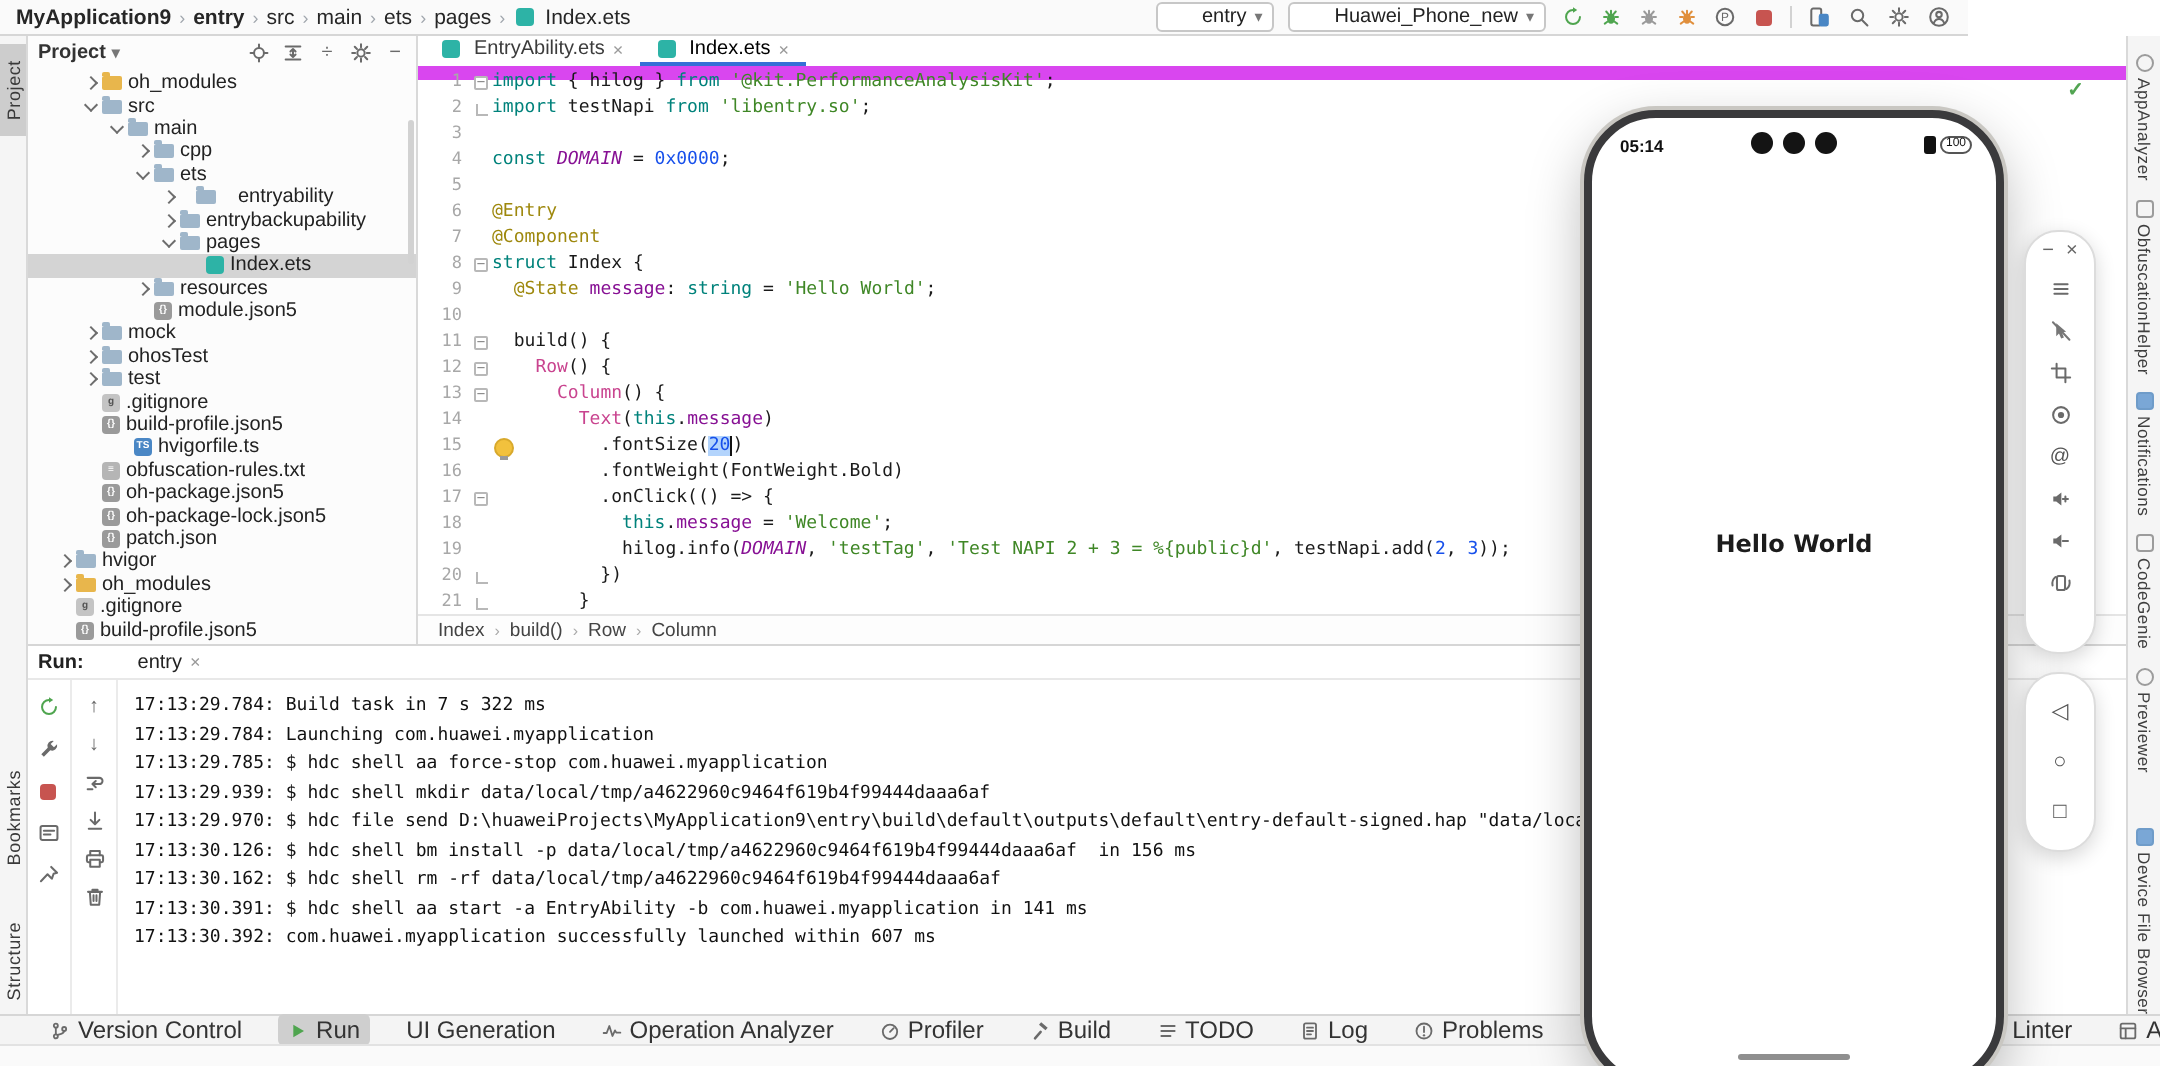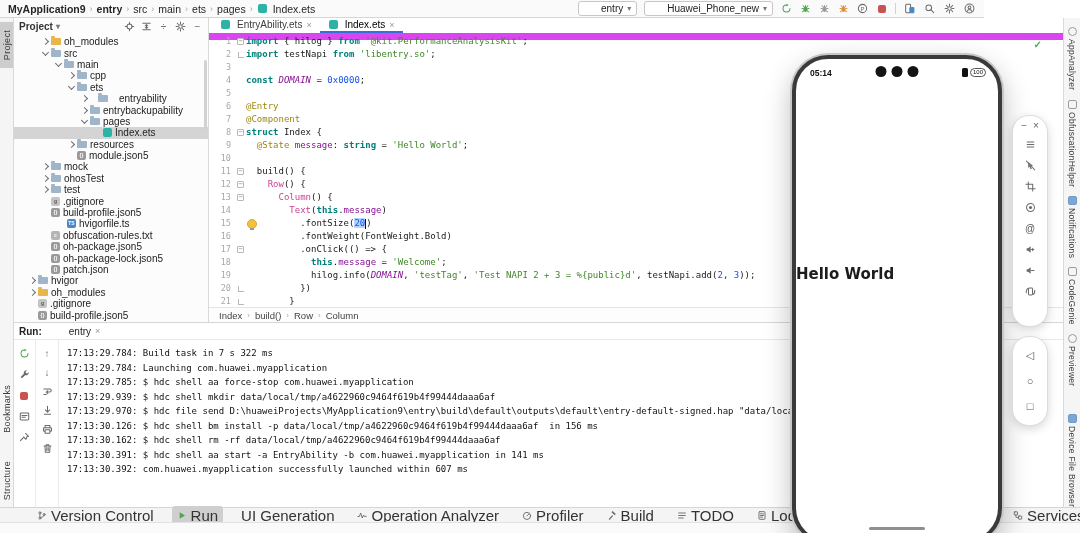--- a/index.html
+++ b/index.html
@@ -53,21 +53,21 @@
   .etab{display:flex;align-items:center;gap:4px;padding:0 8px;color:#3c3c3c;border-bottom:2px solid transparent;box-sizing:border-box;}
   .etab.active{border-bottom-color:#3570d6;color:#000;}
   .etab .x{color:#9a9a9a;font-size:9px;}
   #code{position:absolute;top:17px;left:0;right:0;height:273px;font-family:"DejaVu Sans Mono",monospace;font-size:9px;line-height:13px;overflow:hidden;}
   .line{display:flex;position:relative;height:13px;white-space:pre;align-items:center;}
   .ln{width:22px;text-align:right;color:#a8a8a8;font-size:8.5px;flex:none;padding-right:4px;}
   .fold{width:11px;flex:none;display:flex;align-items:center;justify-content:center;}
   .fbox{width:7px;height:7px;border:1px solid #b8b8b8;border-radius:1px;font-size:7px;line-height:5px;color:#8a8a8a;text-align:center;background:#fff;box-sizing:border-box;}
   .fend{width:5px;height:5px;border-left:1px solid #b8b8b8;border-bottom:1px solid #b8b8b8;}
   .codetxt{flex:1;}
-  .k{color:#00827b;font-weight:bold;}
+  .k{color:#00827b;font-weight:normal;}
   .s{color:#3f8726;}
   .n{color:#1750eb;}
   .an{color:#9e880d;}
   .f{color:#871094;}
   .c{color:#c9448f;}
   .cn{color:#871094;font-style:italic;}
   .p{color:#1a1a1a;}
   .selhl{background:#b3d4fc;}
   .caret{display:inline-block;width:0;border-left:1px solid #111;height:10px;vertical-align:middle;}
   .bulb{position:absolute;left:38px;top:2px;width:8px;height:8px;background:#f2c13d;border:1px solid #d8a92c;border-radius:50%;}
@@ -87,34 +87,34 @@
   #run-panel{position:absolute;left:13px;top:322px;width:1051px;height:185px;background:#fff;border-top:1px solid #d6d6d6;box-sizing:border-box;}
   #rp-header{height:16px;display:flex;align-items:center;gap:10px;padding-left:6px;font-size:10px;border-bottom:1px solid #e8e8e8;}
   #rp-label{font-weight:bold;}
   #rp-tab{display:flex;align-items:center;gap:4px;}
   #rp-tab .x{color:#9a9a9a;font-size:9px;}
   #rp-body{position:absolute;top:17px;bottom:0;left:0;right:0;}
   #rp-tools-main{position:absolute;left:0;top:0;bottom:0;width:22px;border-right:1px solid #ebebeb;display:flex;flex-direction:column;align-items:center;gap:8px;padding-top:7px;}
   #rp-tools-console{position:absolute;left:23px;top:0;bottom:0;width:22px;border-right:1px solid #ebebeb;display:flex;flex-direction:column;align-items:center;gap:6px;padding-top:7px;color:#777;}
   #console{position:absolute;left:54px;top:6px;right:0;bottom:0;font-family:"DejaVu Sans Mono",monospace;font-size:9px;line-height:14.5px;color:#111;white-space:pre;overflow:hidden;}
   
-  #bottombar{position:absolute;left:0;top:507px;width:1080px;height:15px;background:#f4f4f4;border-top:1px solid #d6d6d6;display:flex;align-items:center;gap:13px;padding-left:32px;font-size:15px;color:#333;box-sizing:border-box;z-index:3;}
+  #bottombar{position:absolute;left:0;top:507px;width:1080px;height:15px;background:#f4f4f4;border-top:1px solid #d6d6d6;display:flex;align-items:center;gap:13px;padding-left:20px;font-size:12px;color:#333;box-sizing:border-box;z-index:3;}
   .btab{display:flex;align-items:center;gap:4px;padding:1px 5px;border-radius:3px;white-space:nowrap;}
   .btab.active{background:#cfcfcf;}
   .btab .tb-icon{width:10px;height:10px;}
   #statusbar{position:absolute;left:0;top:522px;width:1080px;height:11px;background:#fafafa;border-top:1px solid #e2e2e2;z-index:3;}
   
   #phone{position:absolute;left:792px;top:55px;width:210px;height:489px;background:#fff;border:4px solid #3a3a3c;border-radius:36px;box-shadow:0 0 0 2px #c9c7c2,0 10px 28px rgba(0,0,0,.28);z-index:10;box-sizing:border-box;}
   #ph-time{position:absolute;left:14px;top:9px;font-size:8.5px;font-weight:bold;color:#111;}
   #ph-cams{position:absolute;left:50%;transform:translateX(-50%);top:7px;display:flex;gap:5px;}
   #ph-cams i{width:11px;height:11px;background:#141414;border-radius:50%;}
   #ph-batt{position:absolute;right:12px;top:9px;display:flex;align-items:center;gap:2px;}
   #ph-batt-icon{width:6px;height:9px;background:#111;border-radius:1.5px;display:inline-block;}
   #ph-batt-pill{border:1px solid #555;border-radius:5px;font-size:6px;line-height:7px;padding:0 2px;color:#111;}
-  #ph-msg{position:absolute;left:0;right:0;top:206px;text-align:left;font-size:15px;font-weight:bold;color:#1c1c1c;font-family:"DejaVu Sans",sans-serif;}
+  #ph-msg{position:absolute;left:0;right:0;top:206px;text-align:center;font-size:12px;font-weight:bold;color:#1c1c1c;font-family:"DejaVu Sans",sans-serif;}
   #ph-home{position:absolute;left:50%;transform:translateX(-50%);bottom:10px;width:56px;height:3px;background:#8f8f8f;border-radius:2px;}
   
   .emu-panel{position:absolute;left:1012px;width:36px;background:#fff;border:1px solid #dcdcdc;border-radius:17px;box-shadow:0 3px 10px rgba(0,0,0,.16);z-index:11;display:flex;flex-direction:column;align-items:center;box-sizing:border-box;}
   #emu-toolbar{top:115px;height:212px;padding:5px 0 4px;gap:3px;}
   #emu-head{display:flex;gap:6px;color:#666;font-size:10px;line-height:10px;margin-bottom:1px;}
   .emu-btn{width:18px;height:18px;display:flex;align-items:center;justify-content:center;color:#555;}
   .emu-btn svg{display:block;}
   #emu-nav{top:336px;height:90px;justify-content:space-around;font-size:11px;color:#555;padding:6px 0;}
 </style>
 </head>

